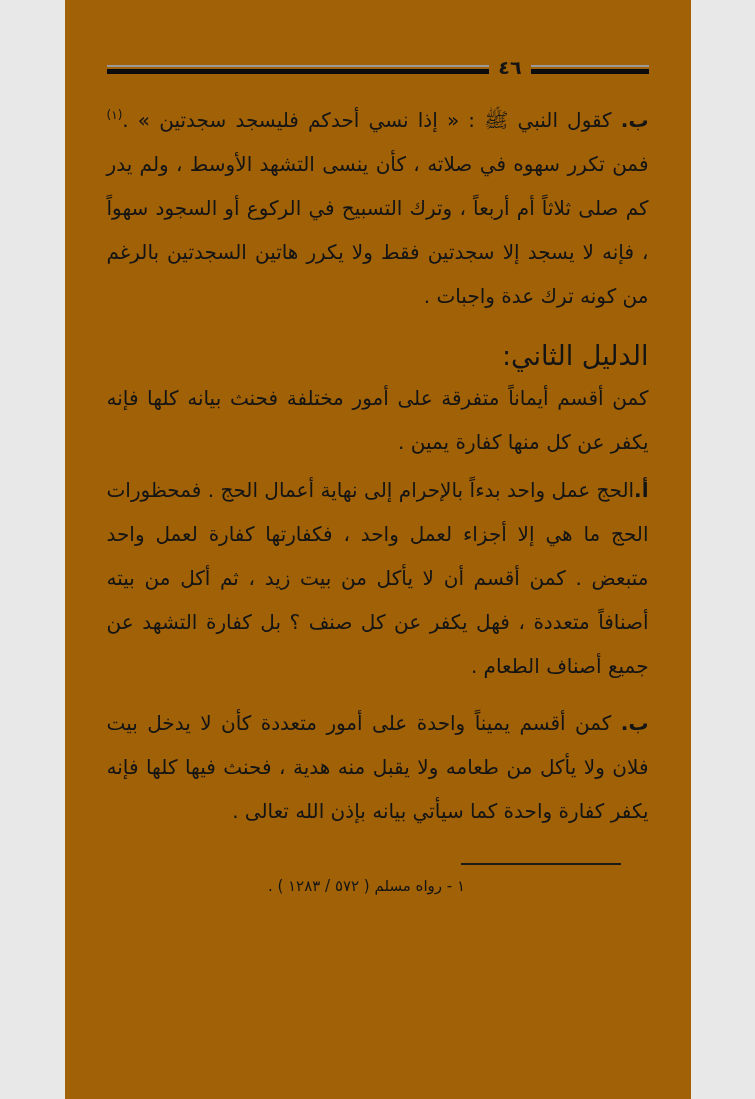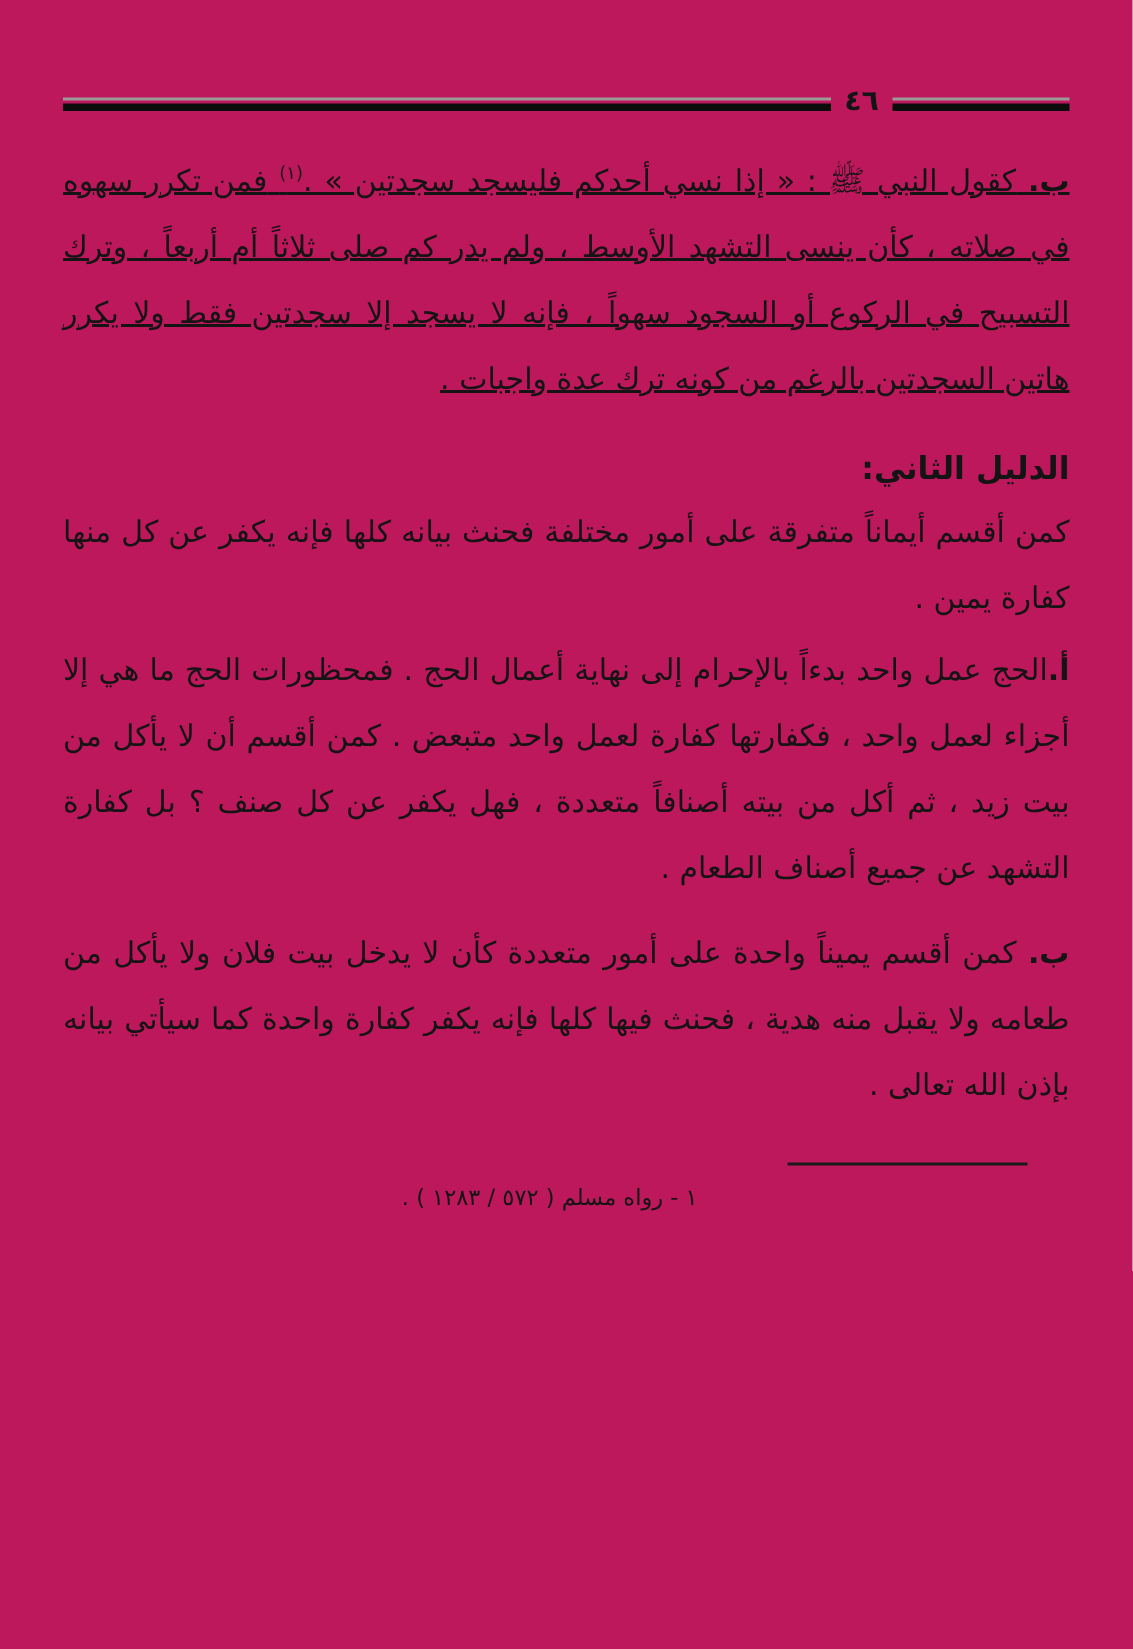--- a/index.html
+++ b/index.html
@@ -1,21 +1,21 @@
 <!DOCTYPE html>
 <html lang="ar"><head>
 <meta charset="utf-8">
 <style>
   html, body { margin: 0; padding: 0; background: #e8e8e8; }
   .page {
     position: relative;
-    width: 755px;
+    width: 626px;
     height: 1099px;
     margin: 0 auto;
-    background: #be185d;
+    background: #a16207;
     box-sizing: border-box;
     padding: 58px 42px 0 42px;
     font-family: "DejaVu Sans", sans-serif;
     color: #141414;
     overflow: hidden;
   }
 
   
   .page-header {
     direction: ltr;
@@ -40,30 +40,30 @@
   
   .content {
     direction: rtl;
     margin-top: 18px;
     font-size: 20px;
     line-height: 44px;
     text-align: justify;
   }
   .content p { margin: 0; }
   p.intro        { margin-bottom: 20px; }
-  p.para-b       { margin-bottom: 18px; text-decoration: underline; }
+  p.para-b       { margin-bottom: 18px; }
   p.para-j       { margin-bottom: 12px; }
   p.second-proof-text { margin-bottom: 4px; }
   p.para-a       { margin-bottom: 13px; }
   p.para-b2      { margin-bottom: 0; }
 
   .marker { font-weight: bold; }
   .section-heading {
-    font-weight: bold;
-    font-size: 21px;
+    font-weight: normal;
+    font-size: 27px;
     line-height: 40px;
     margin: 0;
     text-align: right;
   }
   .section-heading.answer { margin-top: 2px; }
   sup.fn-ref {
     font-size: 12px;
     line-height: 0;
     vertical-align: super;
     font-weight: normal;

